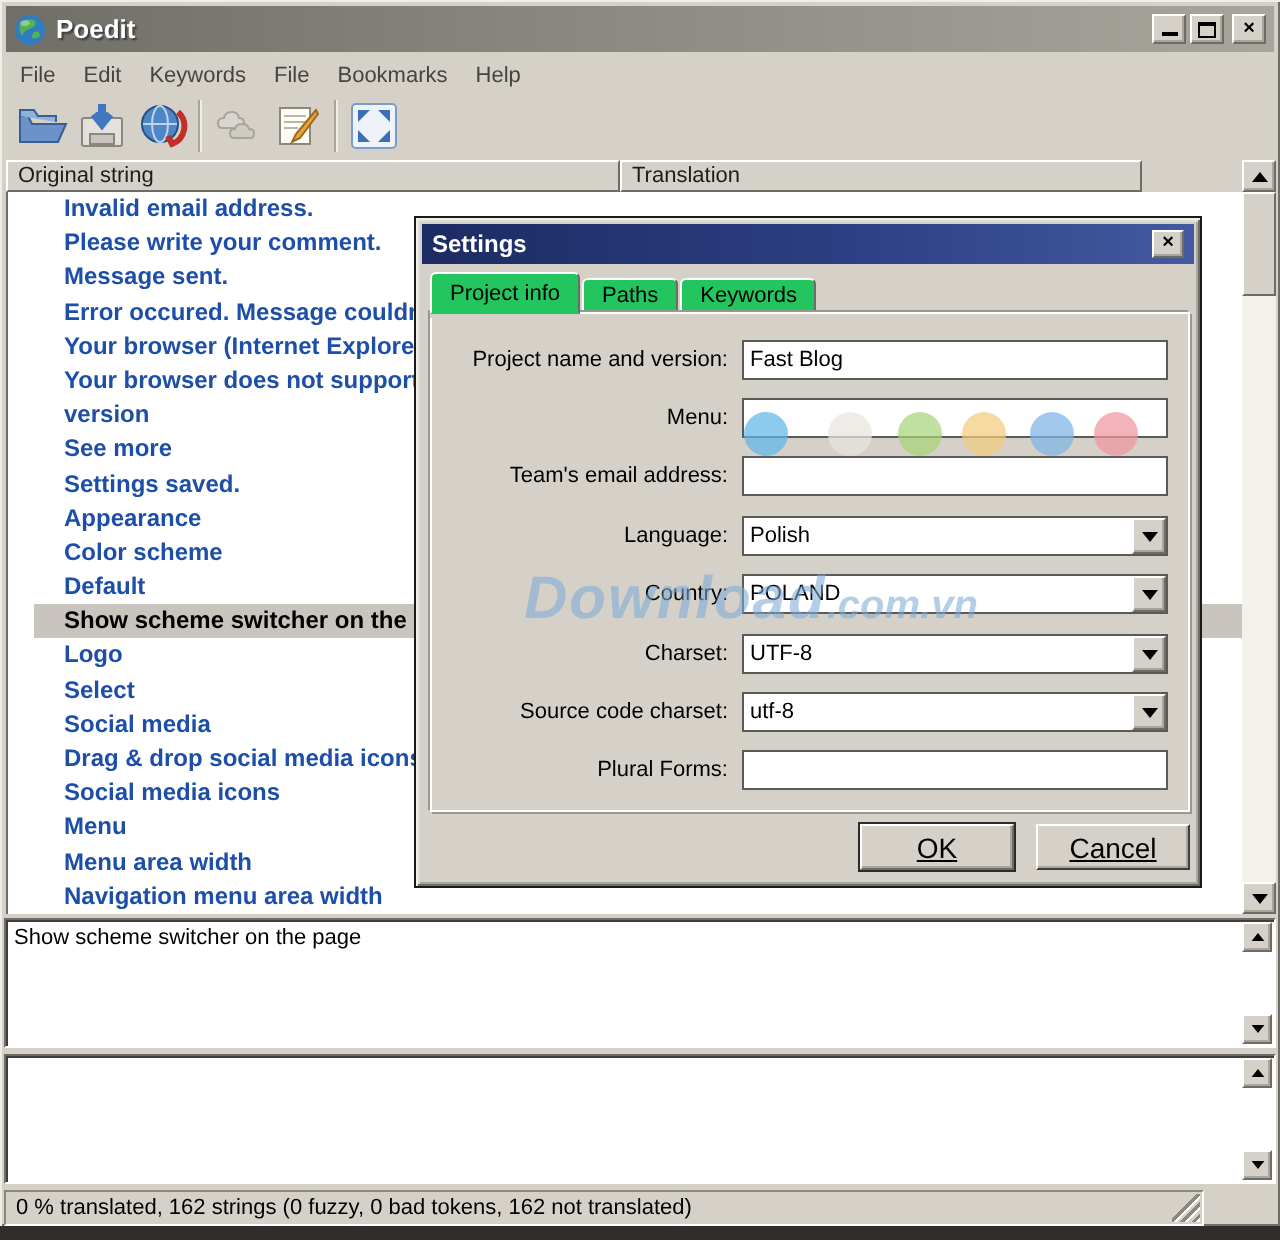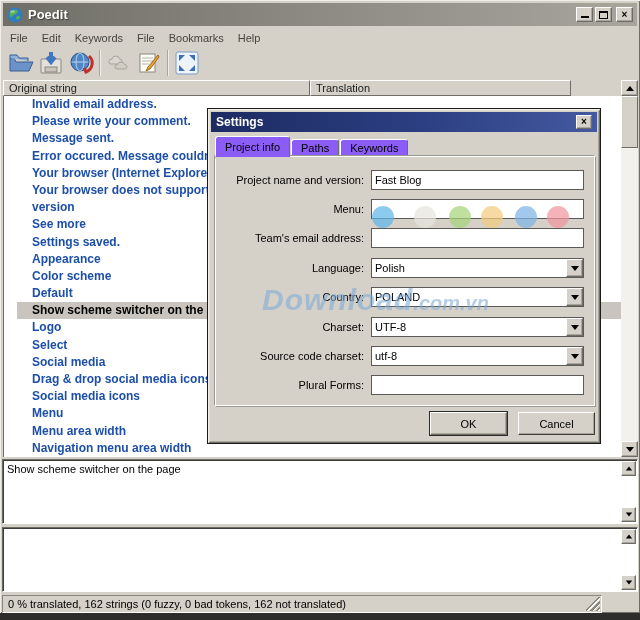--- a/index.html
+++ b/index.html
@@ -95,21 +95,21 @@
                background:linear-gradient(90deg,#1c2b63 0%, #2c3f82 55%, #4459a0 100%);
                display:flex; align-items:center; padding:0 5px; }
   #dlg-title .dtitle { color:#fff; font-weight:bold; font-size:12px; }
   #dlg-close { margin-left:auto; width:16px; height:14px; background:#d5d1c9;
                border:1px solid; border-color:#fff #6e6c66 #6e6c66 #fff;
                box-shadow:inset -1px -1px 0 #a8a59d;
                font-size:10px; font-weight:bold; display:flex; align-items:center;
                justify-content:center; line-height:1; color:#000; }
 
   #tabs { left:7px; top:26px; height:22px; display:flex; align-items:flex-end; }
-  .tab { font-size:11px; color:#000; background:#8b5cf6; padding:2px 9px 3px 9px;
+  .tab { font-size:11px; color:#000; background:#22c55e; padding:2px 9px 3px 9px;
          border:1px solid; border-color:#fff #6e6c66 transparent #fff;
          border-radius:3px 3px 0 0; height:18px; margin-right:1px; }
   .tab.active { height:21px; padding-top:4px; position:relative; z-index:2;
                 box-shadow:0 2px 0 #d5d1c9; }
 
   #tabpage { left:7px; top:47px; width:380px; height:250px;
              border:1px solid #fff; box-shadow:-1px -1px 0 #9a978f, 1px 1px 0 #9a978f;
              background:#d5d1c9; }
   .frow { position:absolute; left:0; width:100%; height:20px; }
   .flabel { position:absolute; left:6px; width:142px; text-align:right; font-size:11px;
@@ -121,22 +121,22 @@
             border:1px solid #5a5a58; background:#fff; display:flex; }
   .cval { flex:1; font-size:11px; line-height:18px; padding-left:3px; color:#000;
           overflow:hidden; white-space:nowrap; }
   .cbtn { width:17px; height:18px; background:#d5d1c9; border:1px solid;
           border-color:#fff #6e6c66 #6e6c66 #fff; box-shadow:inset -1px -1px 0 #a8a59d;
           display:flex; align-items:center; justify-content:center; }
 
   .dlgbtn { position:absolute; top:303px; width:77px; height:23px; background:#d5d1c9;
             border:1px solid; border-color:#fff #6e6c66 #6e6c66 #fff;
             box-shadow:inset -1px -1px 0 #a8a59d, 0 0 0 1px #2b2b2b;
-            font-size:11px; color:#000; display:flex; align-items:center;
-            justify-content:center; }
+            font-size:14px; color:#000; display:flex; align-items:center;
+            justify-content:center;text-decoration:underline; }
   #btn-ok { left:222px; }
   #btn-cancel { left:310px; box-shadow:inset -1px -1px 0 #a8a59d; border-color:#fff #3f3e3b #3f3e3b #fff; }
 
   
   #watermark { position:absolute; left:262px; top:283px; z-index:60; pointer-events:none;
                font-style:italic; font-weight:bold; color:rgba(125,170,215,.58);
                white-space:nowrap; }
   #watermark .wm1 { font-size:30px; letter-spacing:1px; }
   #watermark .wm2 { font-size:20px; }
   #wmdots { position:absolute; left:0; top:206px; width:640px; height:24px; z-index:60;

